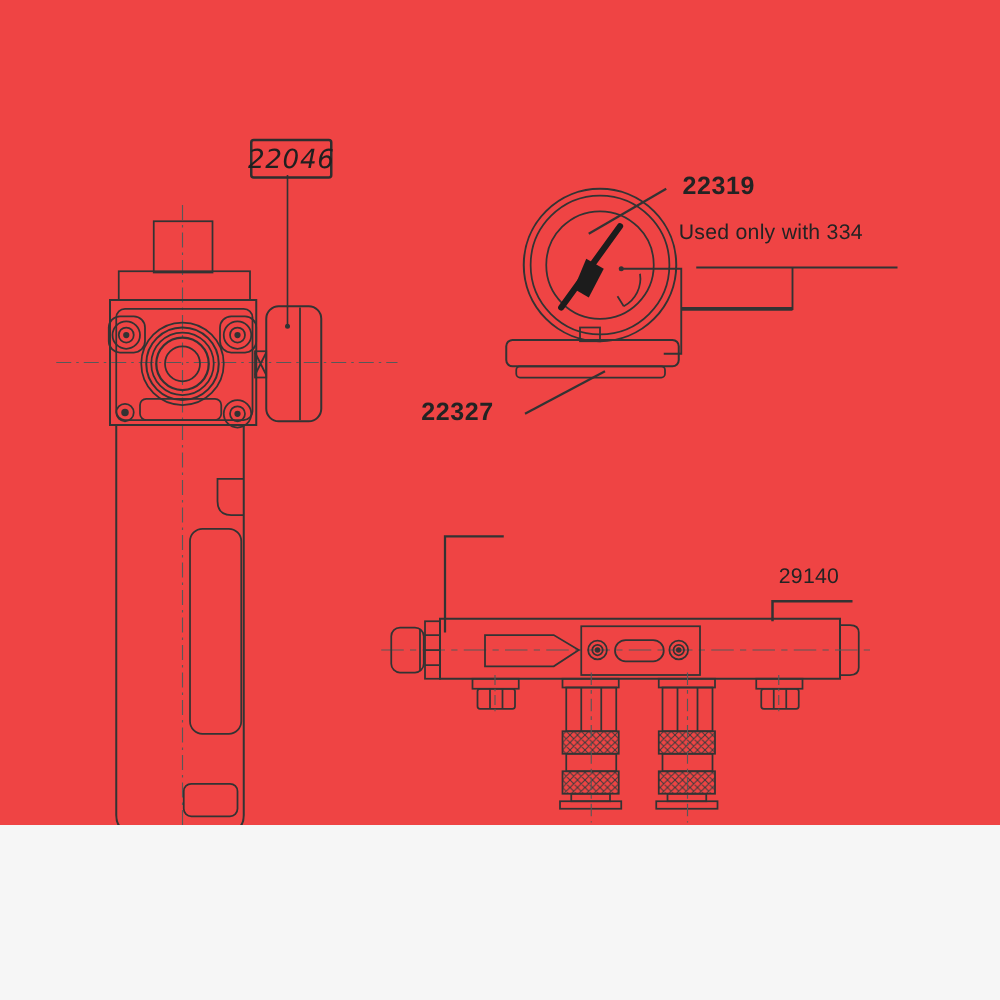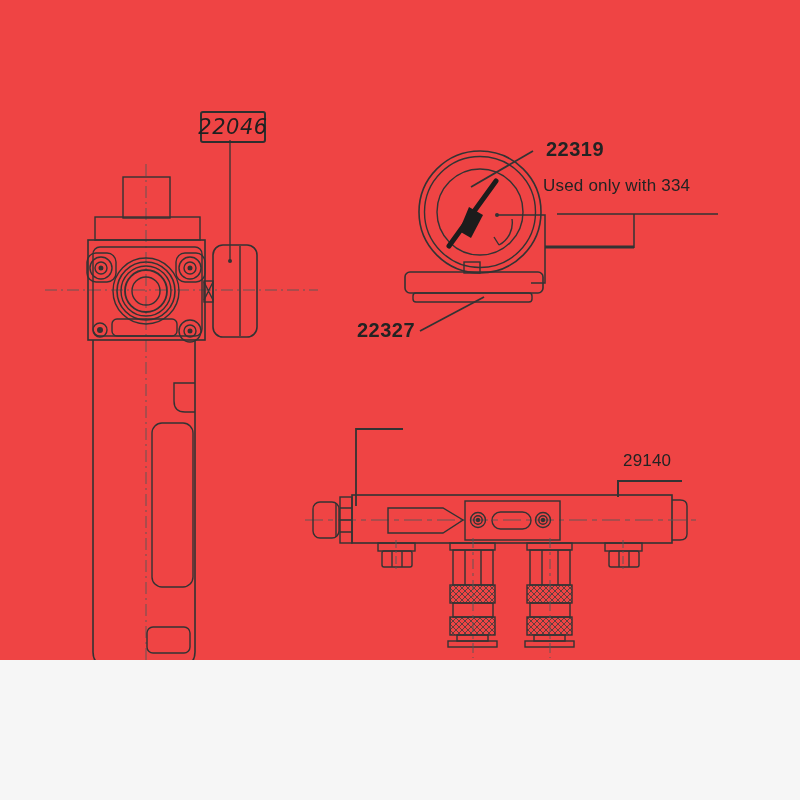--- a/index.html
+++ b/index.html
@@ -166,21 +166,21 @@
       </g>
     </g>
   </svg>
 
   <div class="part-box">
     <span>22046</span>
   </div>
 
   <div class="lbl lbl-bold" style="left:546px;top:138px;">22319</div>
 
-  <div class="lbl lbl-bold" style="left:357px;top:319px;">22327</div>
+  <div class="lbl lbl-bold" style="left:337px;top:319px;">22327</div>
 
   <div class="note" style="left:543px;top:175px;">
     <div>Used only with 334</div>
   </div>
 
 
   <div class="lbl lbl-plain" style="left:623px;top:451px;">29140</div>
 
 </div>
 

